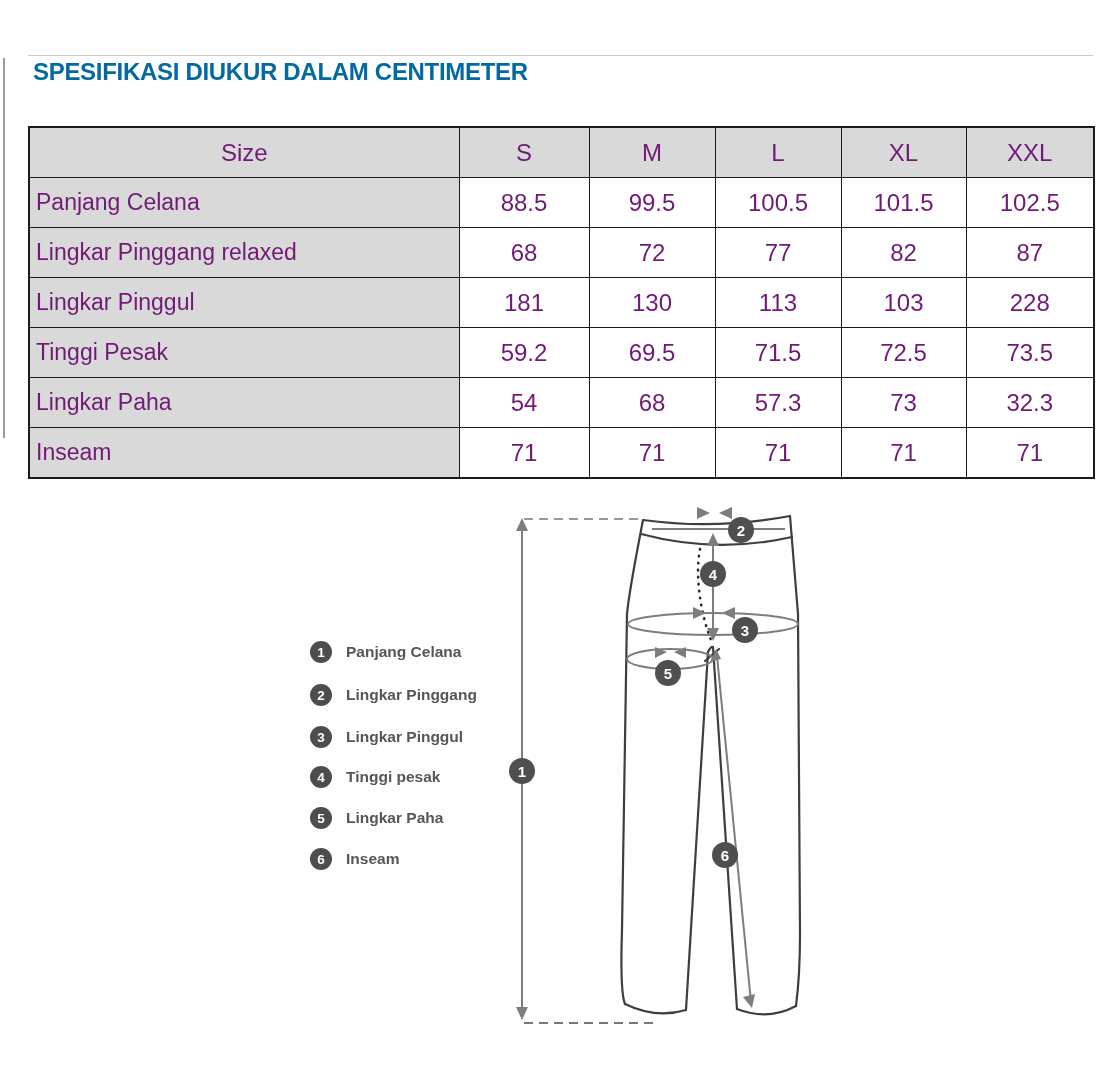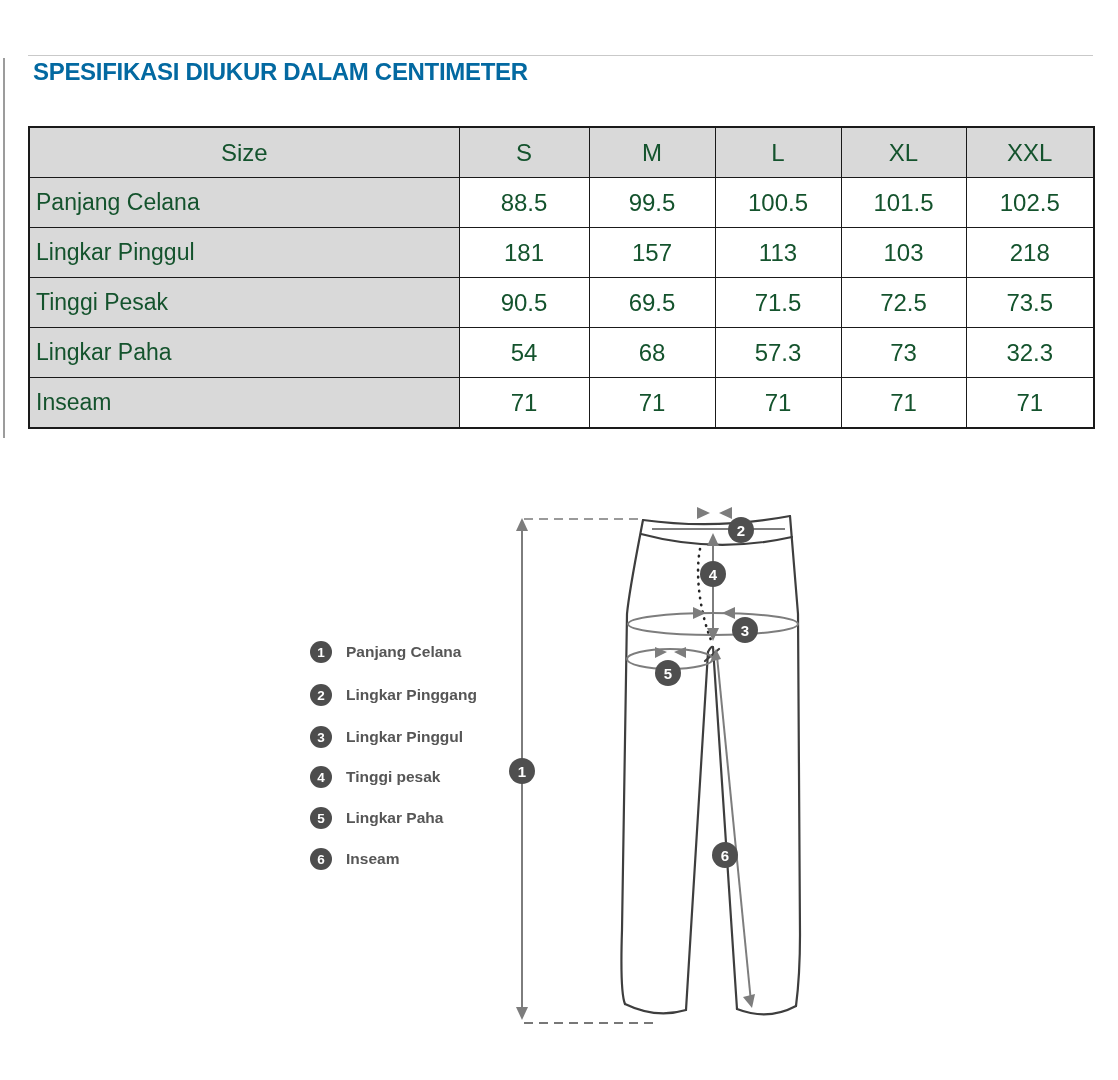--- a/index.html
+++ b/index.html
@@ -13,21 +13,21 @@
     position:absolute;left:33px;top:58px;margin:0;
     font-size:24px;font-weight:bold;letter-spacing:-0.3px;color:#0369a1;white-space:nowrap;
   }
   table.spec{
     position:absolute;left:28px;top:126px;width:1065px;
     border-collapse:collapse;table-layout:fixed;
     border:2px solid #1a1a1a;
   }
   table.spec th, table.spec td{
     border:1px solid #1a1a1a;height:49px;padding:0;
-    font-size:24px;font-weight:normal;color:#14532d;text-align:center;vertical-align:middle;
+    font-size:24px;font-weight:normal;color:#701a75;text-align:center;vertical-align:middle;
   }
   table.spec thead th{background:#d9d9d9;}
   table.spec tbody th{
     background:#d9d9d9;text-align:left;padding-left:6px;font-size:23px;
   }
   table.spec tbody td{background:#ffffff;}
   .legend-item{
     position:absolute;left:310px;display:flex;align-items:center;gap:14px;height:22px;
   }
   .lbadge{
@@ -73,30 +73,38 @@
   <tbody>
     <tr>
       <th>Panjang Celana</th>
       <td>88.5</td>
       <td>99.5</td>
       <td>100.5</td>
       <td>101.5</td>
       <td>102.5</td>
     </tr>
     <tr>
+      <th>Lingkar Pinggang relaxed</th>
+      <td>68</td>
+      <td>72</td>
+      <td>77</td>
+      <td>82</td>
+      <td>87</td>
+    </tr>
+    <tr>
       <th>Lingkar Pinggul</th>
       <td>181</td>
-      <td>157</td>
+      <td>130</td>
       <td>113</td>
       <td>103</td>
-      <td>218</td>
+      <td>228</td>
     </tr>
     <tr>
       <th>Tinggi Pesak</th>
-      <td>90.5</td>
+      <td>59.2</td>
       <td>69.5</td>
       <td>71.5</td>
       <td>72.5</td>
       <td>73.5</td>
     </tr>
     <tr>
       <th>Lingkar Paha</th>
       <td>54</td>
       <td>68</td>
       <td>57.3</td>

